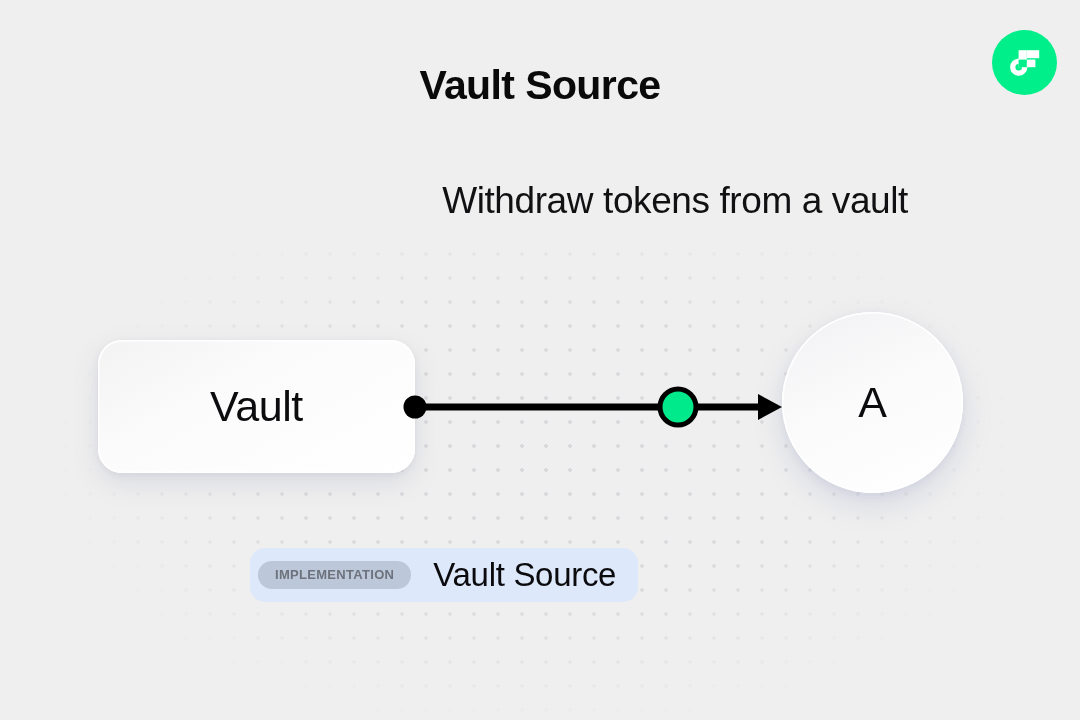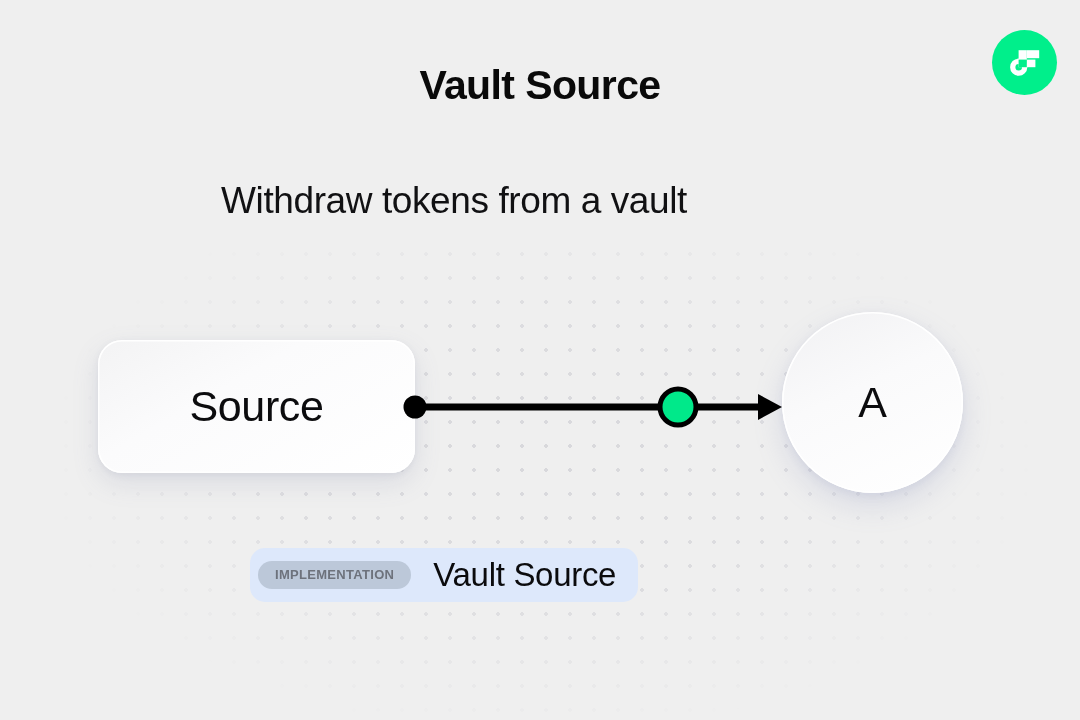--- a/index.html
+++ b/index.html
@@ -30,21 +30,21 @@
 
   
   #page-title {
     position:absolute; left:0; top:62px; width:1080px;
     text-align:center;
     font-size:41px; font-weight:bold; letter-spacing:-0.6px;
     color:#0a0a0a;
   }
   #page-subtitle {
     position:absolute; left:0; top:180px; width:908px;
-    text-align:center;
+    text-align:right;
     font-size:37px; font-weight:400; letter-spacing:-0.4px;
     color:#111113;
   }
 
   
   #brand-logo {
     position:absolute; right:23px; top:30px;
     width:65px; height:65px; border-radius:50%;
     background:#00ef8b;
     display:flex; align-items:center; justify-content:center;
@@ -125,21 +125,21 @@
     <path d="M13.7 15.6 a8.6 8.6 0 1 0 8.6 8.6 a8.6 8.6 0 0 0 -8.6 -8.6 z
              M13.7 20.9 a3.3 3.3 0 1 1 -3.3 3.3 a3.3 3.3 0 0 1 3.3 -3.3 z" fill="#ffffff" fill-rule="evenodd"></path>
 
     <rect x="13.6" y="16.6" width="8.2" height="7.6" fill="#00ef8b"></rect>
   </svg>
 </div>
 
 <div id="diagram">
 
   <div id="node-vault">
-    <span id="node-vault-label">Source</span>
+    <span id="node-vault-label">Vault</span>
   </div>
 
   <div id="node-a">
     <span id="node-a-label">A</span>
   </div>
 
   <svg id="edge-svg">
     <line x1="415" y1="407" x2="762" y2="407" stroke="#000000" stroke-width="7"></line>
     <polygon points="758,394 782,407 758,420" fill="#000000"></polygon>
     <circle cx="415" cy="407" r="11.5" fill="#000000"></circle>

